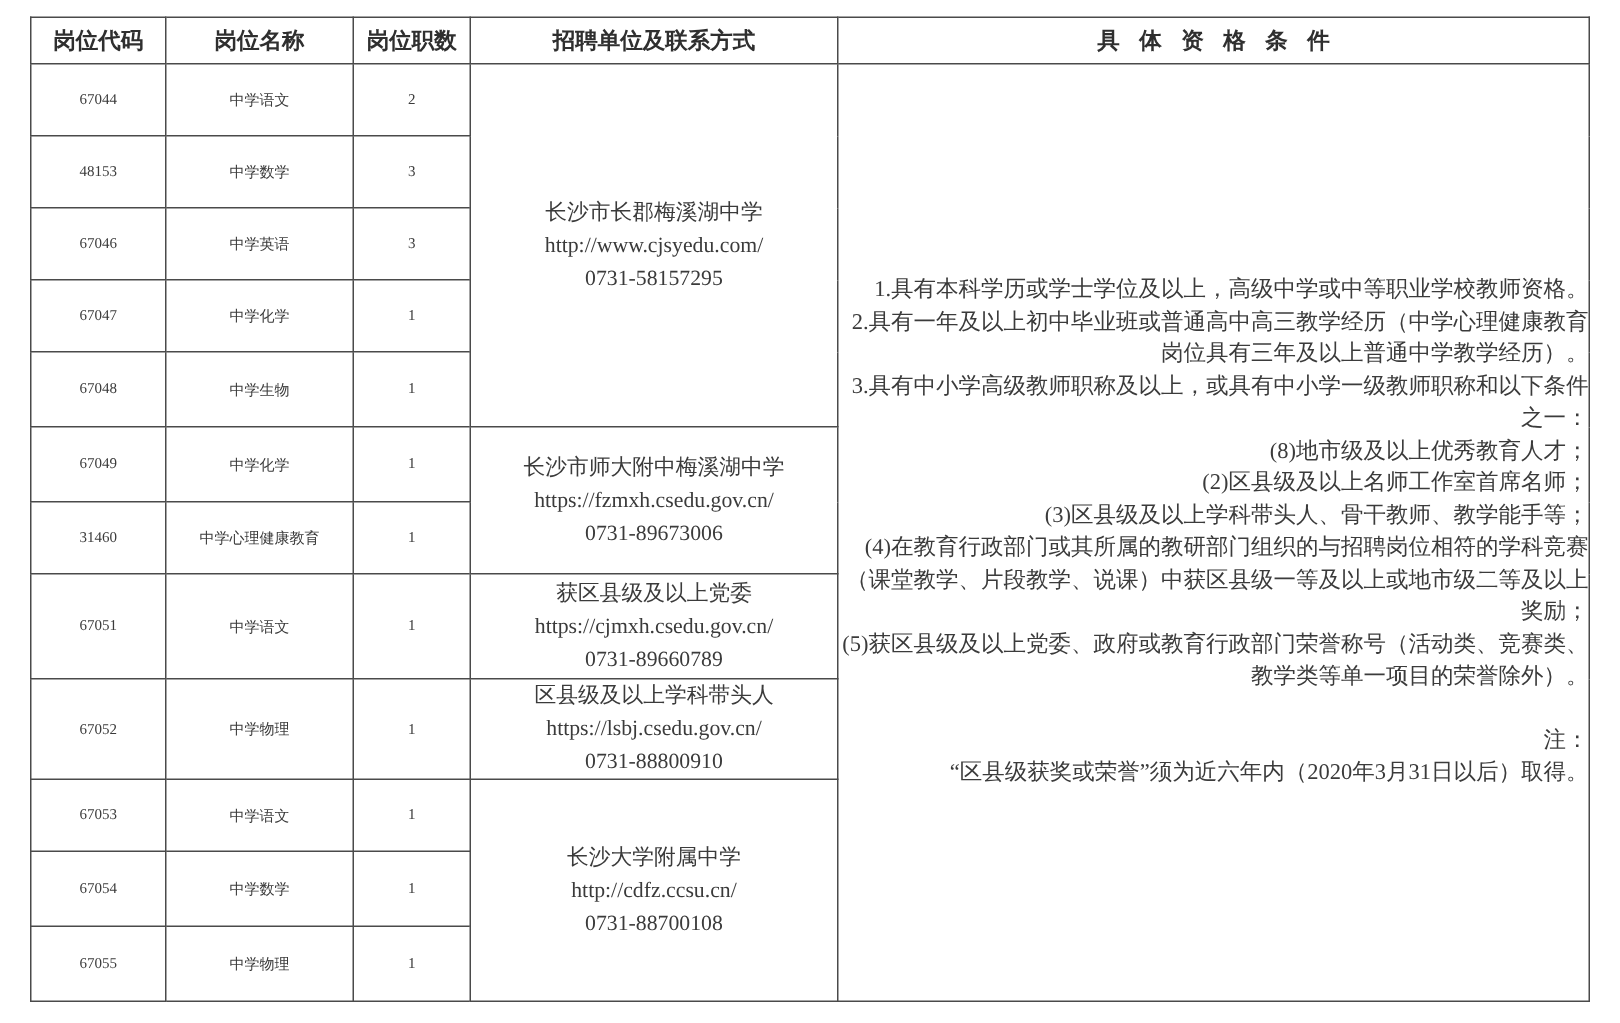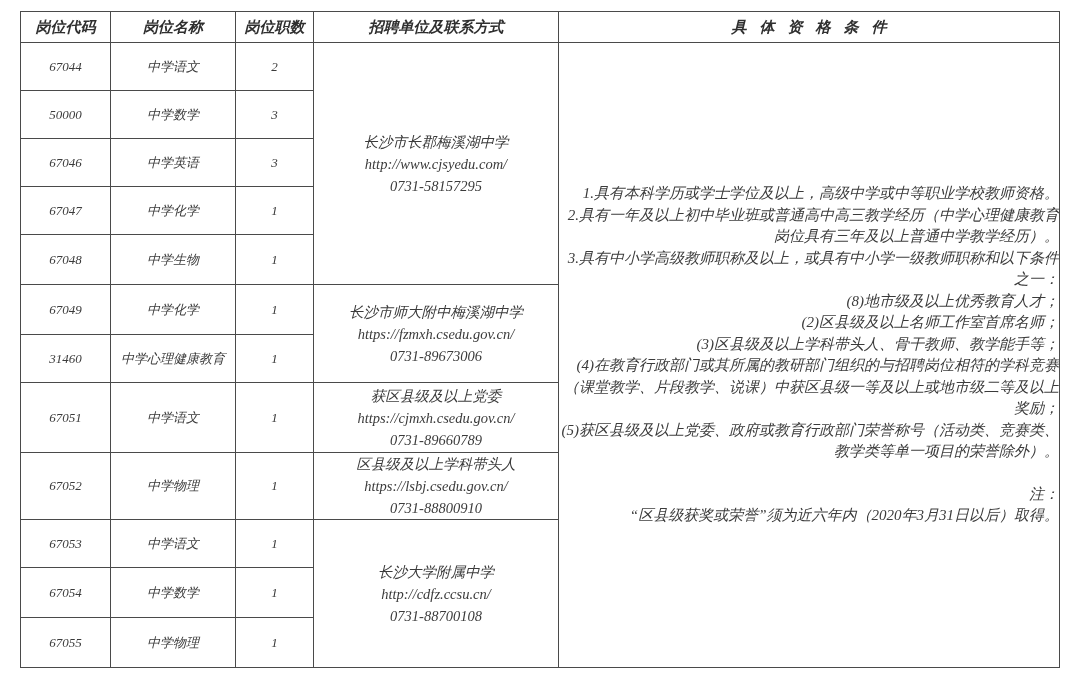--- a/index.html
+++ b/index.html
@@ -21,38 +21,37 @@
     top: 11px;
     border-collapse: collapse;
     table-layout: fixed;
     width: 1039px;
   }
   table.recruit th,
   table.recruit td {
     border: 1px solid #4a4a4a;
     padding: 0;
     overflow: hidden;
-    font-style: italic;
   }
   th {
     font-size: 15px;
     font-weight: bold;
     text-align: center;
     vertical-align: middle;
     color: #2f2f2f;
   }
   th .spread {
     letter-spacing: 13px;
     text-indent: 13px;
     display: inline-block;
   }
   td.code-cell, td.name-cell, td.count-cell {
     text-align: center;
     vertical-align: middle;
-    font-size: 13px;
+    font-size: 10px;
   }
   td.unit-cell {
     text-align: center;
     vertical-align: middle;
     font-size: 14.5px;
     line-height: 22px;
   }
   td.qual-cell {
     vertical-align: middle;
     text-align: right;
@@ -107,21 +106,21 @@
         <p>(3)区县级及以上学科带头人、骨干教师、教学能手等；</p>
         <p>(4)在教育行政部门或其所属的教研部门组织的与招聘岗位相符的学科竞赛（课堂教学、片段教学、说课）中获区县级一等及以上或地市级二等及以上奖励；</p>
         <p>(5)获区县级及以上党委、政府或教育行政部门荣誉称号（活动类、竞赛类、教学类等单一项目的荣誉除外）。</p>
         <p class="note-label">注：</p>
         <p>“区县级获奖或荣誉”须为近六年内（2020年3月31日以后）取得。</p>
       </div>
     </td>
   </tr>
 
   <tr style="height:48px">
-    <td class="code-cell">50000</td>
+    <td class="code-cell">48153</td>
     <td class="name-cell">中学数学</td>
     <td class="count-cell">3</td>
   </tr>
 
   <tr style="height:48px">
     <td class="code-cell">67046</td>
     <td class="name-cell">中学英语</td>
     <td class="count-cell">3</td>
   </tr>
 

